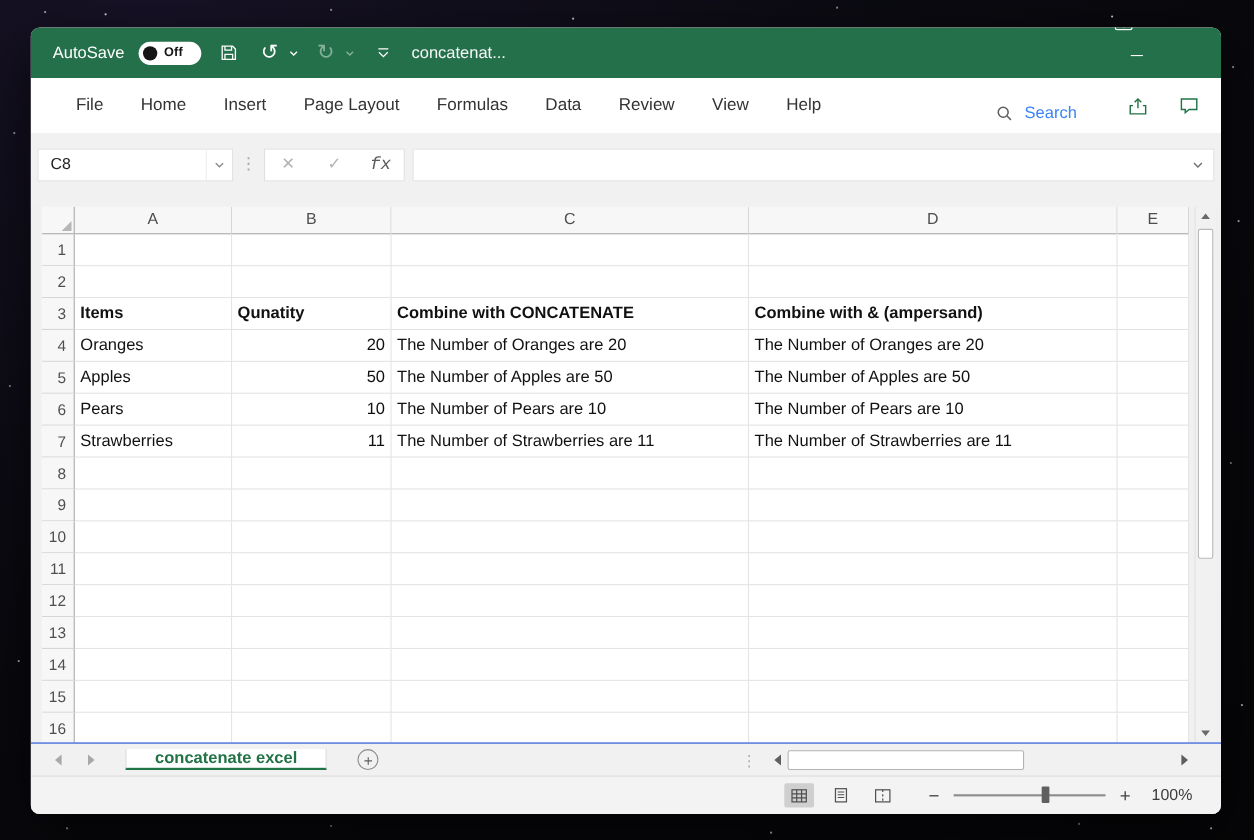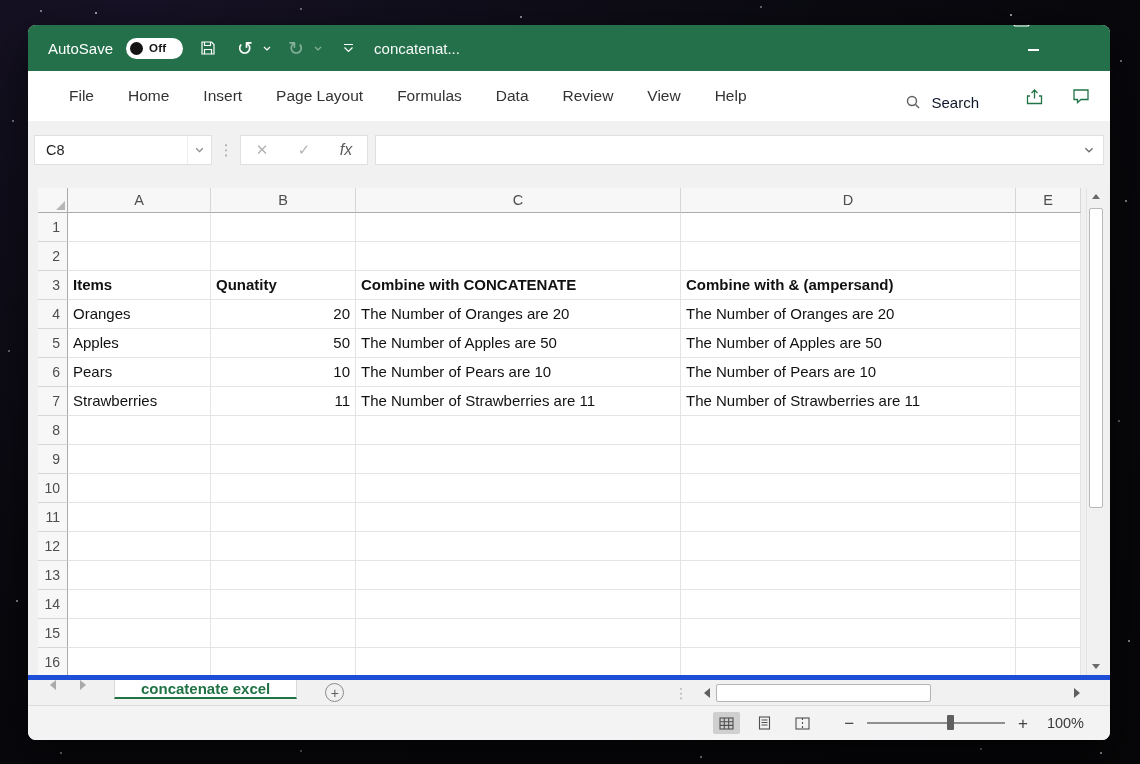--- a/index.html
+++ b/index.html
@@ -53,36 +53,36 @@
   .min-glyph { width:11px; height:1.5px; background:#fff; }
   .max-glyph { width:11px; height:11px; border:1.4px solid #fff; border-radius:2px; }
   .close-glyph { font-size:19px; line-height:1; }
 
   
   .ribbon { position:absolute; top:46px; left:0; right:0; height:50px; background:#fff;
     display:flex; align-items:center; }
   .rtabs { display:flex; align-items:center; padding-left:24px; height:100%; }
   .rtab { padding:0 17px; font-size:15.5px; color:#333; height:50px; line-height:50px; white-space:nowrap; }
   .ribbon-right { margin-left:auto; display:flex; align-items:center; padding-right:20px; }
-  .rsearch { display:flex; gap:10px; color:#0f172a; font-size:15px; margin-right:46px;margin-top:13px; }
+  .rsearch { display:flex; align-items:center; gap:10px; color:#3b82f6; font-size:15px; margin-right:46px;margin-top:13px; }
   .rshare { margin-right:28px; display:flex; }
   .rcomment { display:flex; }
 
   
   .fbar { position:absolute; top:96px; left:0; right:0; height:67px; background:#f1f1f1;
     display:flex; align-items:flex-start; padding:14px 6px 0 6px; }
   .fbar > * { height:30px; }
   .namebox { width:178px; background:#fff; border:1px solid #e0e0e0; display:flex; align-items:center; }
   .namebox .val { flex:1; padding-left:11px; font-size:14.5px; color:#222; }
   .nb-chev { width:24px; height:100%; display:flex; align-items:center; justify-content:center;
     border-left:1px solid #eeeeee; color:#8a8a8a; }
   .fdots { width:28px; text-align:center; color:#a8a8a8; font-size:15px; line-height:30px; }
   .fbuttons { background:#fff; border:1px solid #e0e0e0; display:flex; align-items:center; margin-right:7px; }
   .fbtn { width:42px; text-align:center; font-size:15px; color:#b3b3b3; line-height:28px; }
-  .fbtn.fx { font-family:Liberation Sans, sans-serif; font-style:italic; color:#5c5c5c; font-size:16px; }
+  .fbtn.fx { font-family:Liberation Mono, monospace; font-style:italic; color:#5c5c5c; font-size:16px; }
   .ffield { flex:1; background:#fff; border:1px solid #e0e0e0; display:flex; align-items:center; padding:0 9px; }
   .fval { flex:1; font-size:14px; color:#222; }
   .ff-chev { color:#6f6f6f; display:flex; }
 
   
   .gridwrap { position:absolute; left:10px; top:163px; width:1043px; height:487px;
     overflow:hidden; background:#fff; }
   .gridtable { display:grid; grid-template-columns:30px 143px 145px 325px 335px 65px;
     grid-template-rows:25px repeat(16, 29px); }
   .corner { background:#f7f7f7; border-right:1px solid #ababab; border-bottom:1px solid #ababab; position:relative; }
@@ -102,21 +102,21 @@
     background:#f1f1f1; border-left:1px solid #e3e3e3; }
   .tri-up { width:0; height:0; border-left:4px solid transparent; border-right:4px solid transparent;
     border-bottom:5px solid #6a6a6a; margin:6px auto 0; }
   .tri-down { width:0; height:0; border-left:4px solid transparent; border-right:4px solid transparent;
     border-top:5px solid #6a6a6a; margin:0 auto; position:absolute; bottom:6px; left:5px; }
   .vthumb { position:absolute; left:2px; right:2px; top:20px; height:300px; background:#fff;
     border:1px solid #b9b9b9; border-radius:2px; }
 
   
   .tabbar { position:absolute; left:0; top:650px; right:0; height:30px; background:#f1f1f1;
-    border-top:5px solid #1d4ed8; display:flex; align-items:flex-start; }
+    border-top:1px solid #1d4ed8; display:flex; align-items:center; }
   .tab-nav { display:flex; align-items:center; gap:24px; padding:0 12px 0 22px; }
   .tri-l { width:0; height:0; border-top:5px solid transparent; border-bottom:5px solid transparent;
     border-right:6px solid #a9a9a9; }
   .tri-r { width:0; height:0; border-top:5px solid transparent; border-bottom:5px solid transparent;
     border-left:6px solid #a9a9a9; }
   .sheettab { background:#fff; border-left:1px solid #d9d9d9; border-right:1px solid #d9d9d9;
     border-bottom:2px solid #217346; display:flex; align-items:center; padding:0 26px;
     color:#217346; font-weight:700; font-size:15px; margin-left:16px; white-space:nowrap; }
   .addsheet { width:19px; height:19px; border:1px solid #8c8c8c; border-radius:50%; display:flex;
     align-items:center; justify-content:center; color:#5f5f5f; font-size:14px; align-self:center; margin-left:28px; }

